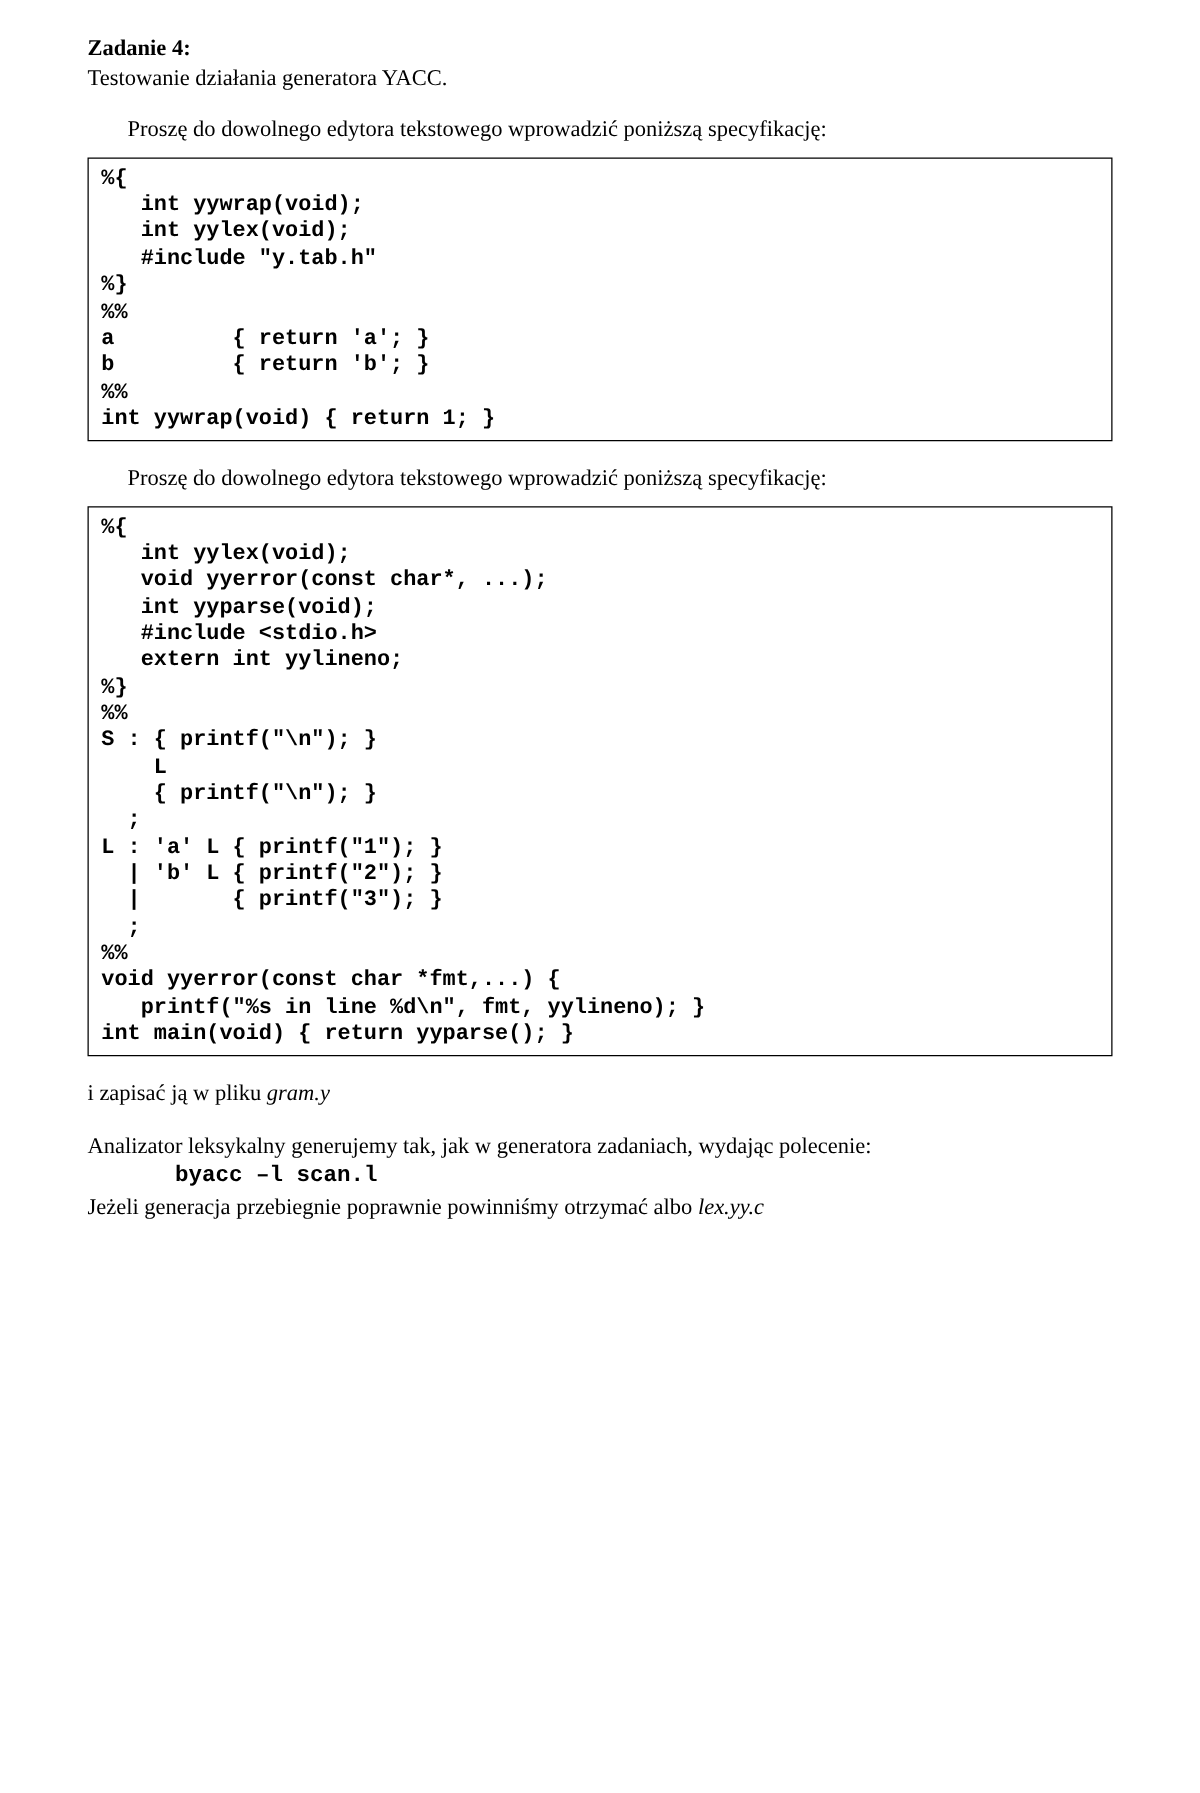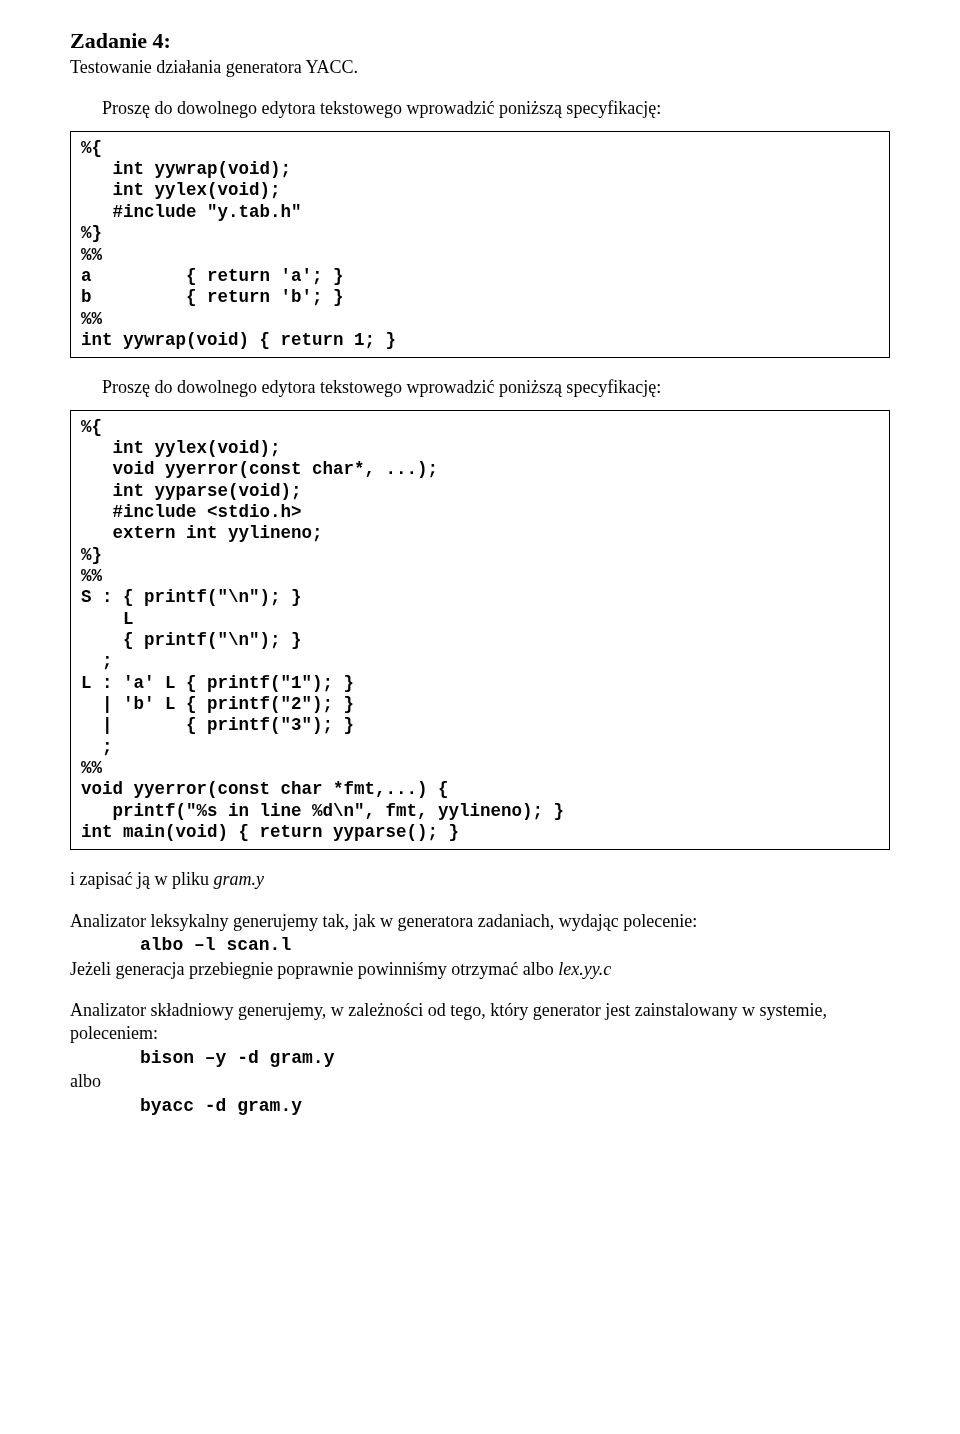--- a/index.html
+++ b/index.html
@@ -10,21 +10,21 @@
     font-size: 18px;
     color: #000;
     width: 960px;
   }
   .page {
     padding: 28px 70px 40px 70px;
   }
   .heading {
     font-weight: bold;
     margin: 0 0 2px 0;
-    font-size: 22px;
+    font-size: 18px;
   }
   .para {
     margin: 0 0 18px 0;
     line-height: 1.3;
   }
   .tight {
     margin-bottom: 10px;
     margin-left: 32px;
   }
   .codebox {
@@ -93,24 +93,18 @@
 void yyerror(const char *fmt,...) {
    printf("%s in line %d\n", fmt, yylineno); }
 int main(void) { return yyparse(); }</div>
 
   <p class="para">
     <span>i zapisać ją w pliku </span><span class="italic">gram.y</span>
   </p>
 
   <div class="para">
     <span>Analizator leksykalny generujemy tak, jak w generatora zadaniach, wydając polecenie:</span><br>
-    <span class="indent mono" style="display:inline-block;">albo –l scan.l</span><br>
+    <span class="indent mono" style="display:inline-block;">byacc –l scan.l</span><br>
     <span>Jeżeli generacja przebiegnie poprawnie powinniśmy otrzymać albo </span><span class="italic">lex.yy.c</span>
   </div>
 
-  <div class="para" style="margin-bottom:0;">
-    <span>Analizator składniowy generujemy, w zależności od tego, który generator jest zainstalowany w systemie, poleceniem:</span><br>
-    <span class="indent mono" style="display:inline-block;">bison –y -d gram.y</span><br>
-    <span>albo</span><br>
-    <span class="indent mono" style="display:inline-block;">byacc -d gram.y</span>
-  </div>
 
 </div>
 
 </body></html>

